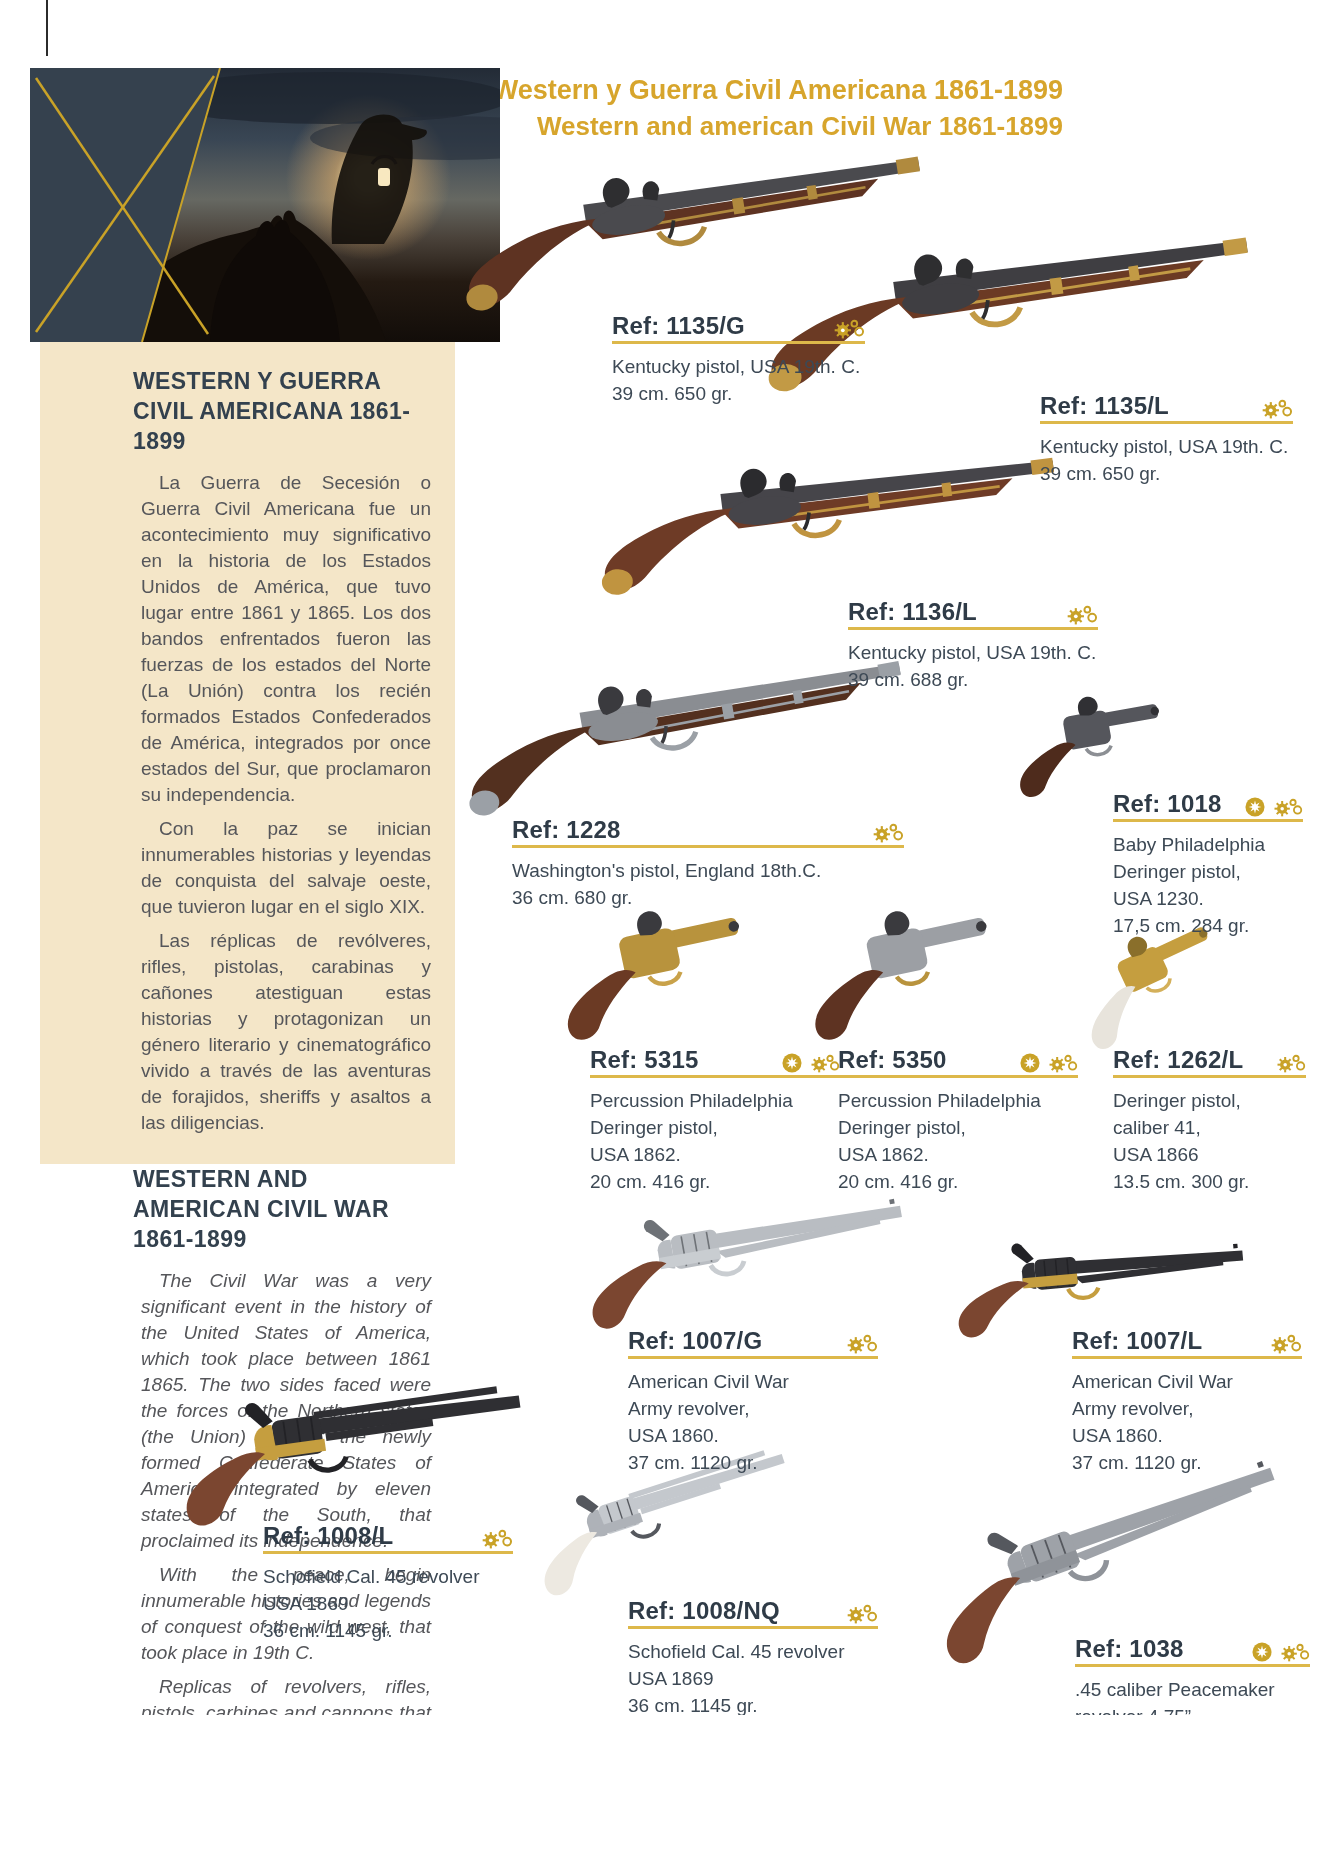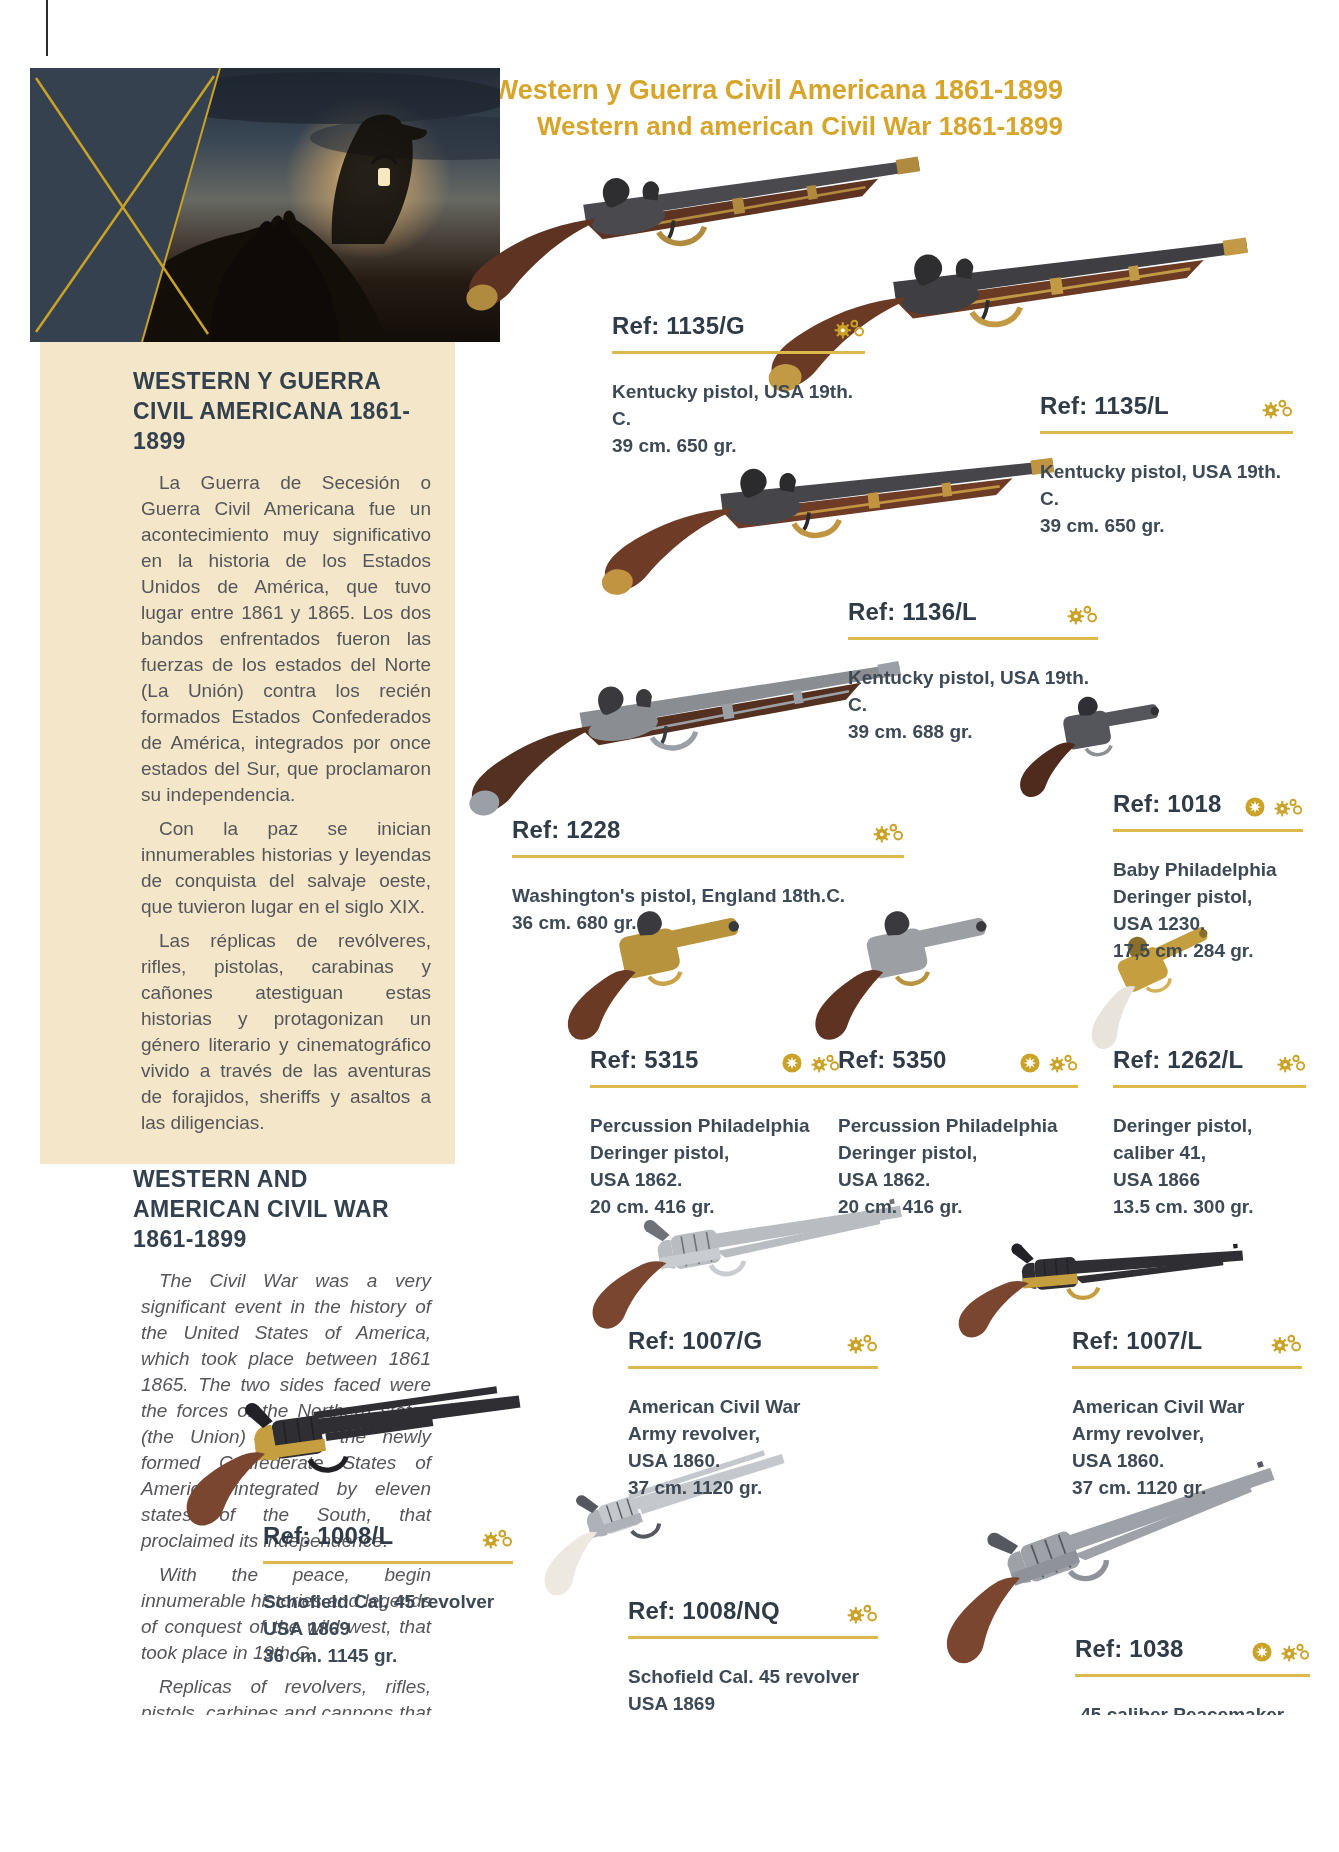--- a/index.html
+++ b/index.html
@@ -25,24 +25,24 @@
   
   .panel{position:absolute;left:40px;top:342px;width:415px;height:822px;background:#F4E6C8;
          box-sizing:border-box;padding:24px 16px 0 93px;color:#55565A;}
   .panel h2{margin:0 0 14px 0;font-size:23px;line-height:30px;color:#33414E;letter-spacing:0.4px;}
   .panel p{margin:8px;font-size:19px;line-height:26px;text-align:justify;text-indent:18px;}
   .panel .en p{font-style:italic;}
   .panel .gap{height:20px;}
 
   
   .ptext{position:absolute;}
-  .ref-row{display:flex;align-items:flex-end;border-bottom:3px solid #DDB84A;padding-bottom:11px;}
+  .ref-row{display:flex;align-items:flex-end;border-bottom:3px solid #DDB84A;padding-bottom:1px;}
   .ref-row .ref{font-size:24px;font-weight:bold;color:#2F3B47;letter-spacing:0.2px;}
   .ref-row .icons{margin-left:auto;display:flex;align-items:center;gap:7px;}
-  .desc{margin-top:24px;font-size:19px;font-weight:700;color:#3D4955;line-height:27px;}
+  .desc{margin-top:9px;font-size:19px;font-weight:400;color:#3D4955;line-height:27px;}
 
   
   .gun{position:absolute;}
   .gun svg{width:100%;height:100%;}
 
   
   .pagenum{position:absolute;left:58px;top:1762px;font-size:30px;font-weight:bold;font-style:italic;color:#3A4652;}
   .brand{position:absolute;left:142px;top:1752px;width:180px;text-align:center;color:#33414E;}
   .brand .nm{font-size:30px;font-weight:bold;letter-spacing:9px;}
   .brand .sub{font-size:9px;letter-spacing:4px;color:#7C8894;margin-top:3px;}

